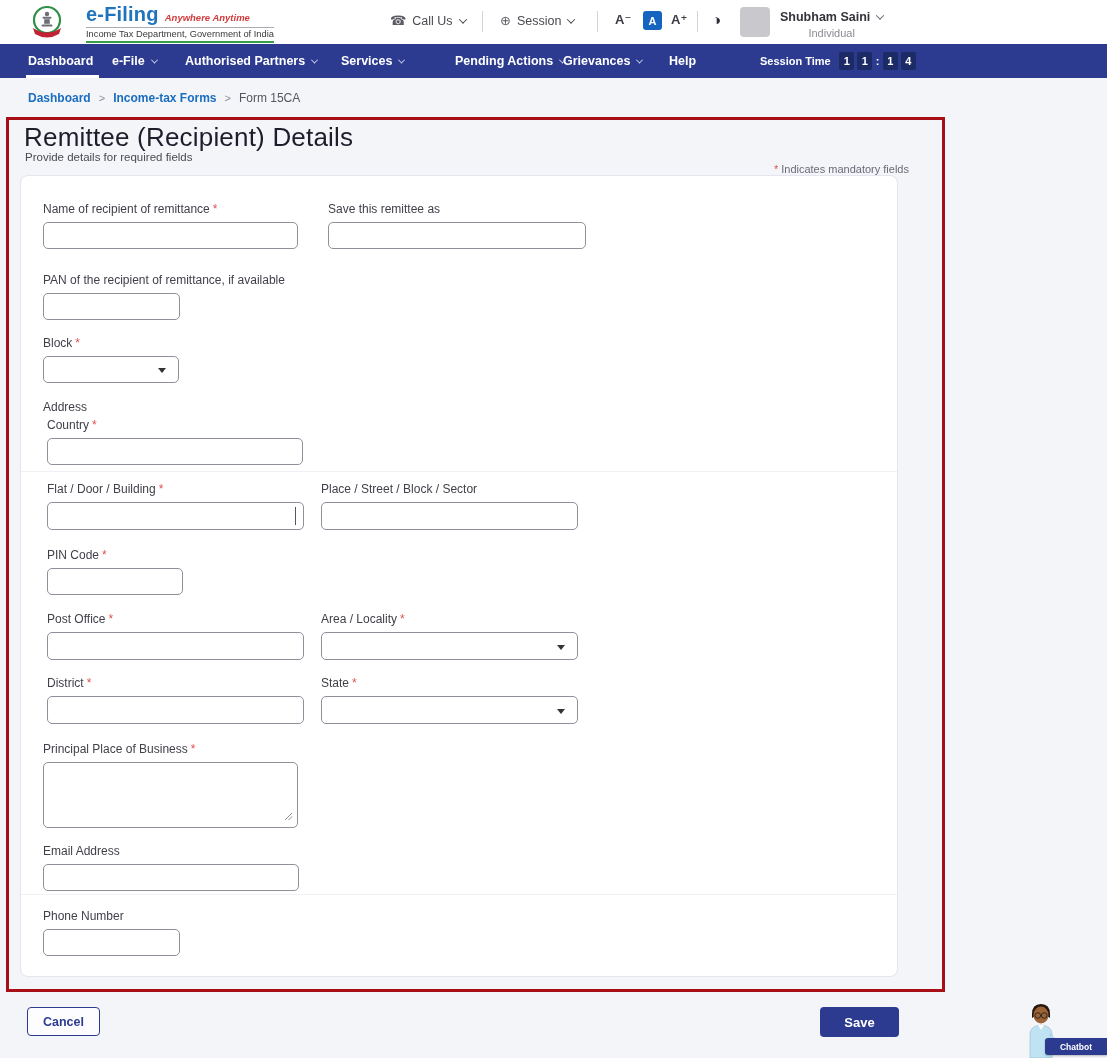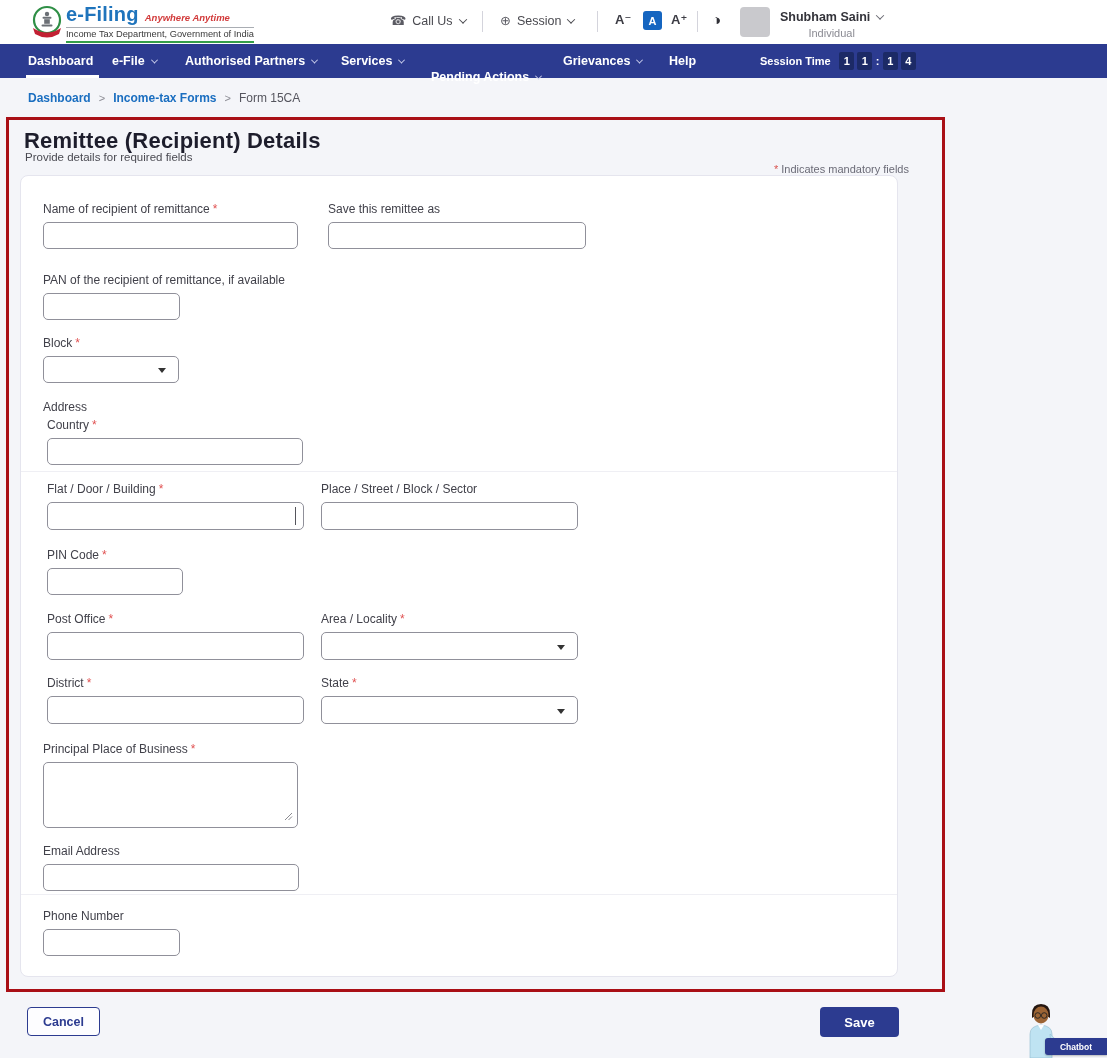--- a/index.html
+++ b/index.html
@@ -6,21 +6,21 @@
   html,body { width:1107px; height:1058px; }
   body {
     position: relative;
     font-family: "Liberation Sans", "DejaVu Sans", sans-serif;
     background: #f4f5f9;
     overflow: hidden;
     color: #41414a;
   }
   
   .header { position:absolute; top:0; left:0; width:1107px; height:44px; background:#ffffff; }
-  .logo { position:absolute; left:28px; top:3px; display:flex; align-items:center; gap:0; }
+  .logo { position:absolute; left:28px; top:3px; display:flex; align-items:center; gap:20px; }
   .brand-row { display:flex; align-items:baseline; }
   .brand-name { font-size:20px; font-weight:700; color:#1f74bc; letter-spacing:.2px; }
   .brand-tag { font-size:9.5px; font-style:italic; color:#d23b3b; margin-left:6px; font-weight:600; }
   .brand-sub { font-size:9.3px; color:#3a3a3a; border-top:1px solid #a9adb3; border-bottom:2px solid #35a048; padding:1px 0 2px 0; margin-top:1px; }
   .h-item { position:absolute; top:13px; font-size:12.5px; color:#4a4a50; display:inline-flex; align-items:center; white-space:nowrap; cursor:pointer; }
   .h-ico { margin-right:6px; font-size:13px; color:#5b5b63; }
   .chev { display:inline-block; width:6px; height:6px; border-right:1.6px solid currentColor; border-bottom:1.6px solid currentColor; transform:rotate(45deg) translate(-1px,-1px); margin-left:7px; }
   .vdiv { position:absolute; top:11px; width:1px; height:21px; background:#d4d4dc; }
   .a-ctl { position:absolute; top:12px; font-size:13px; font-weight:600; color:#3c3c44; cursor:pointer; }
   .a-box { position:absolute; top:11px; width:19px; height:19px; background:#1565c0; color:#fff; border-radius:3px; font-size:11px; font-weight:700; display:flex; align-items:center; justify-content:center; cursor:pointer; }
@@ -39,21 +39,21 @@
   .s-label { color:#fff; font-size:11px; font-weight:700; margin-right:7px; }
   .digit { width:15px; height:18px; background:#1c2a66; border-radius:2px; color:#fff; font-size:11px; font-weight:700; display:inline-flex; align-items:center; justify-content:center; margin:0 1.5px; }
   .s-colon { color:#fff; font-weight:700; font-size:11px; margin:0 2px; }
   
   .breadcrumb { position:absolute; top:78px; left:0; width:1107px; height:39px; display:flex; align-items:center; padding-left:28px; font-size:12px; }
   .bc-link { color:#1a6ec0; font-weight:700; cursor:pointer; }
   .bc-sep { color:#8b8b93; margin:0 8px; font-size:11px; }
   .bc-current { color:#55555e; }
   
   .red-box { position:absolute; left:6px; top:117px; width:939px; height:875px; border:3px solid #a90f16; }
-  .page-title { position:absolute; left:15px; top:8px; font-size:22px; font-weight:700; color:#1d1d2c; letter-spacing:.2px; }
+  .page-title { position:absolute; left:15px; top:2px; font-size:26px; font-weight:400; color:#1d1d2c; letter-spacing:.2px; }
   .page-sub { position:absolute; left:16px; top:31px; font-size:11.5px; color:#4a4a52; }
   .mandatory-note { position:absolute; right:33px; top:43px; font-size:11px; color:#6b6b77; }
   .mandatory-note .star { color:#d9534f; margin-right:3px; }
   
   .card { position:absolute; left:11px; top:55px; width:878px; height:802px; background:#ffffff; border:1px solid #e5e5ee; border-radius:8px; }
   .card-div { position:absolute; left:0; width:100%; height:1px; background:#efeff4; }
   .field { position:absolute; }
   .flabel { font-size:12px; color:#41414a; margin-bottom:6px; white-space:nowrap; }
   .req { color:#e05252; margin-left:3px; }
   .tin { display:block; height:27px; border:1px solid #90909a; border-radius:5px; background:#fff; outline:none; padding:0 8px; font-family:inherit; font-size:12px; color:#222; }
@@ -133,21 +133,21 @@
       <i class="chev"></i>
     </a>
   <a class="nav-item" style="left:185px;">
       <span>Authorised Partners</span>
       <i class="chev"></i>
     </a>
   <a class="nav-item" style="left:341px;">
       <span>Services</span>
       <i class="chev"></i>
     </a>
-  <a class="nav-item" style="left:431px;margin-top:16px;">
+  <a class="nav-item" style="left:455px;">
       <span>Pending Actions</span>
       <i class="chev"></i>
     </a>
   <a class="nav-item" style="left:563px;">
       <span>Grievances</span>
       <i class="chev"></i>
     </a>
   <a class="nav-item" style="left:669px;">
       <span>Help</span>
     </a>

